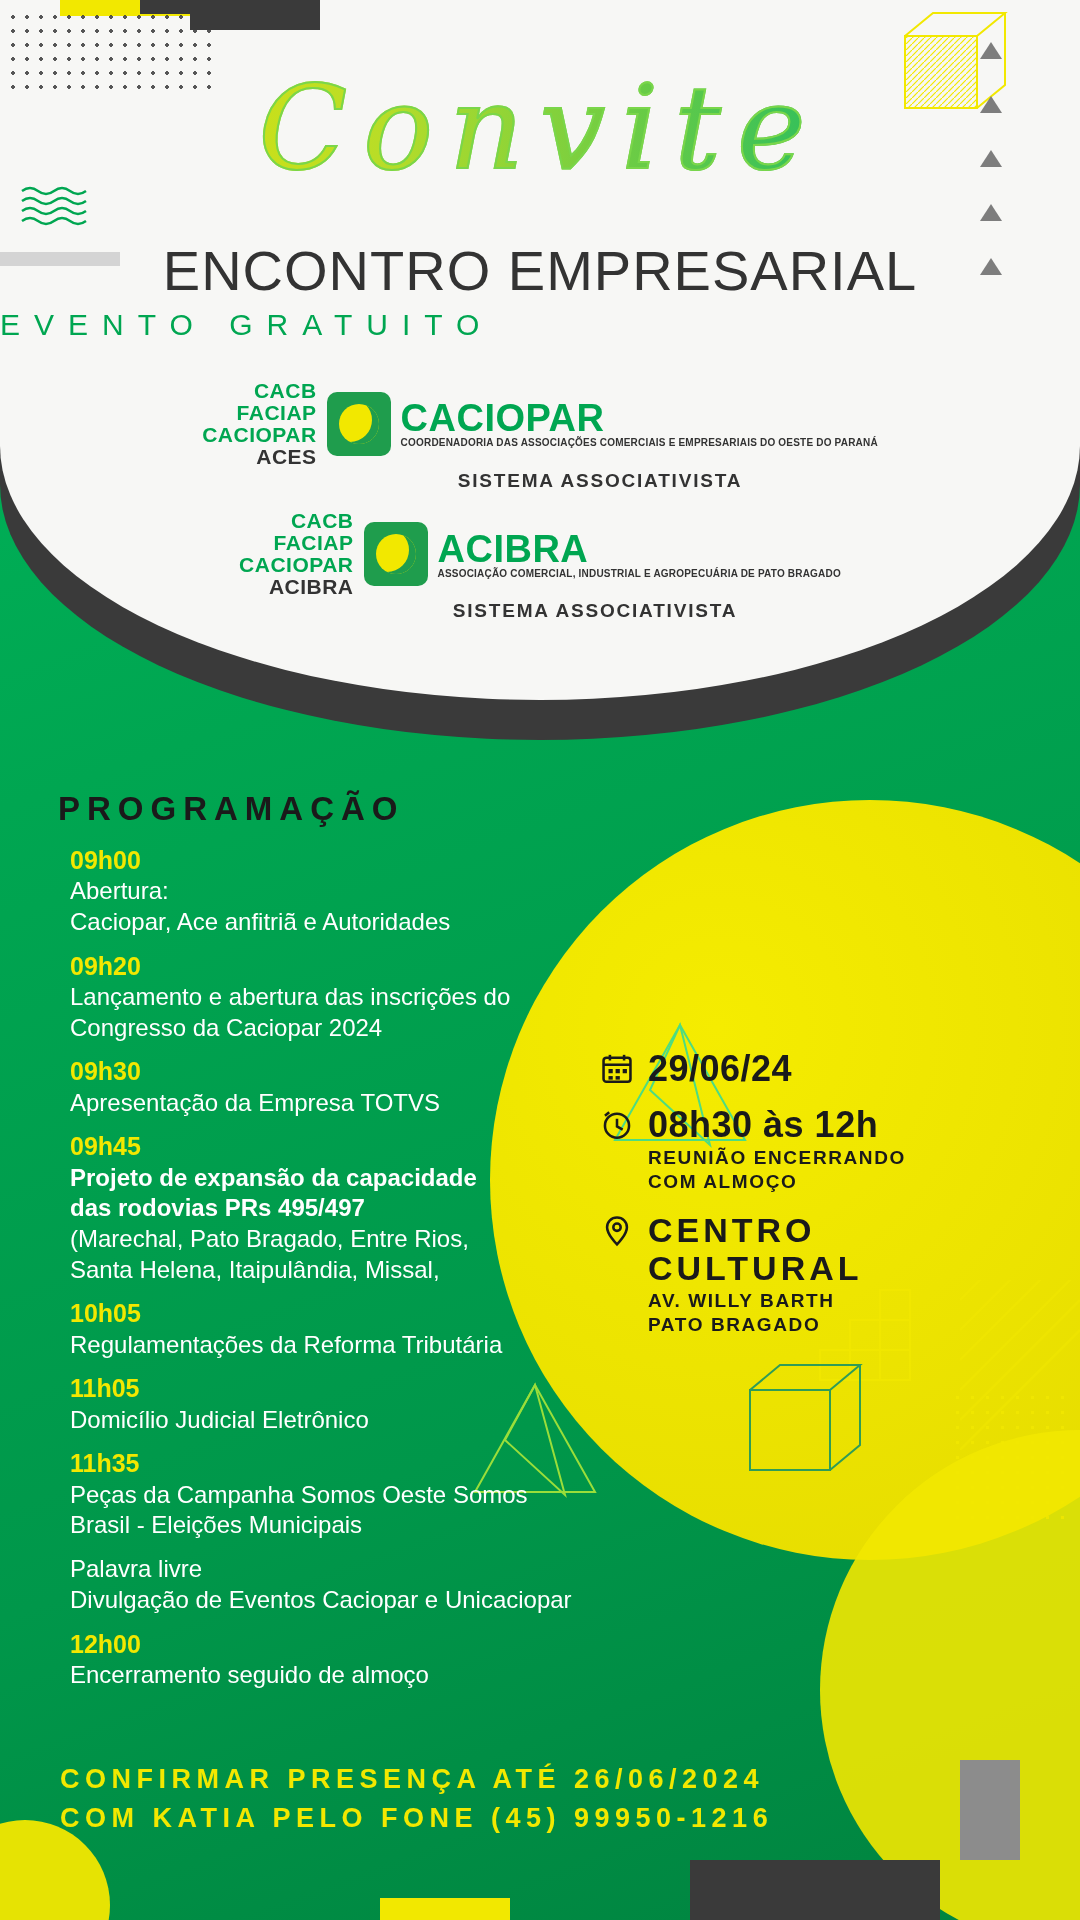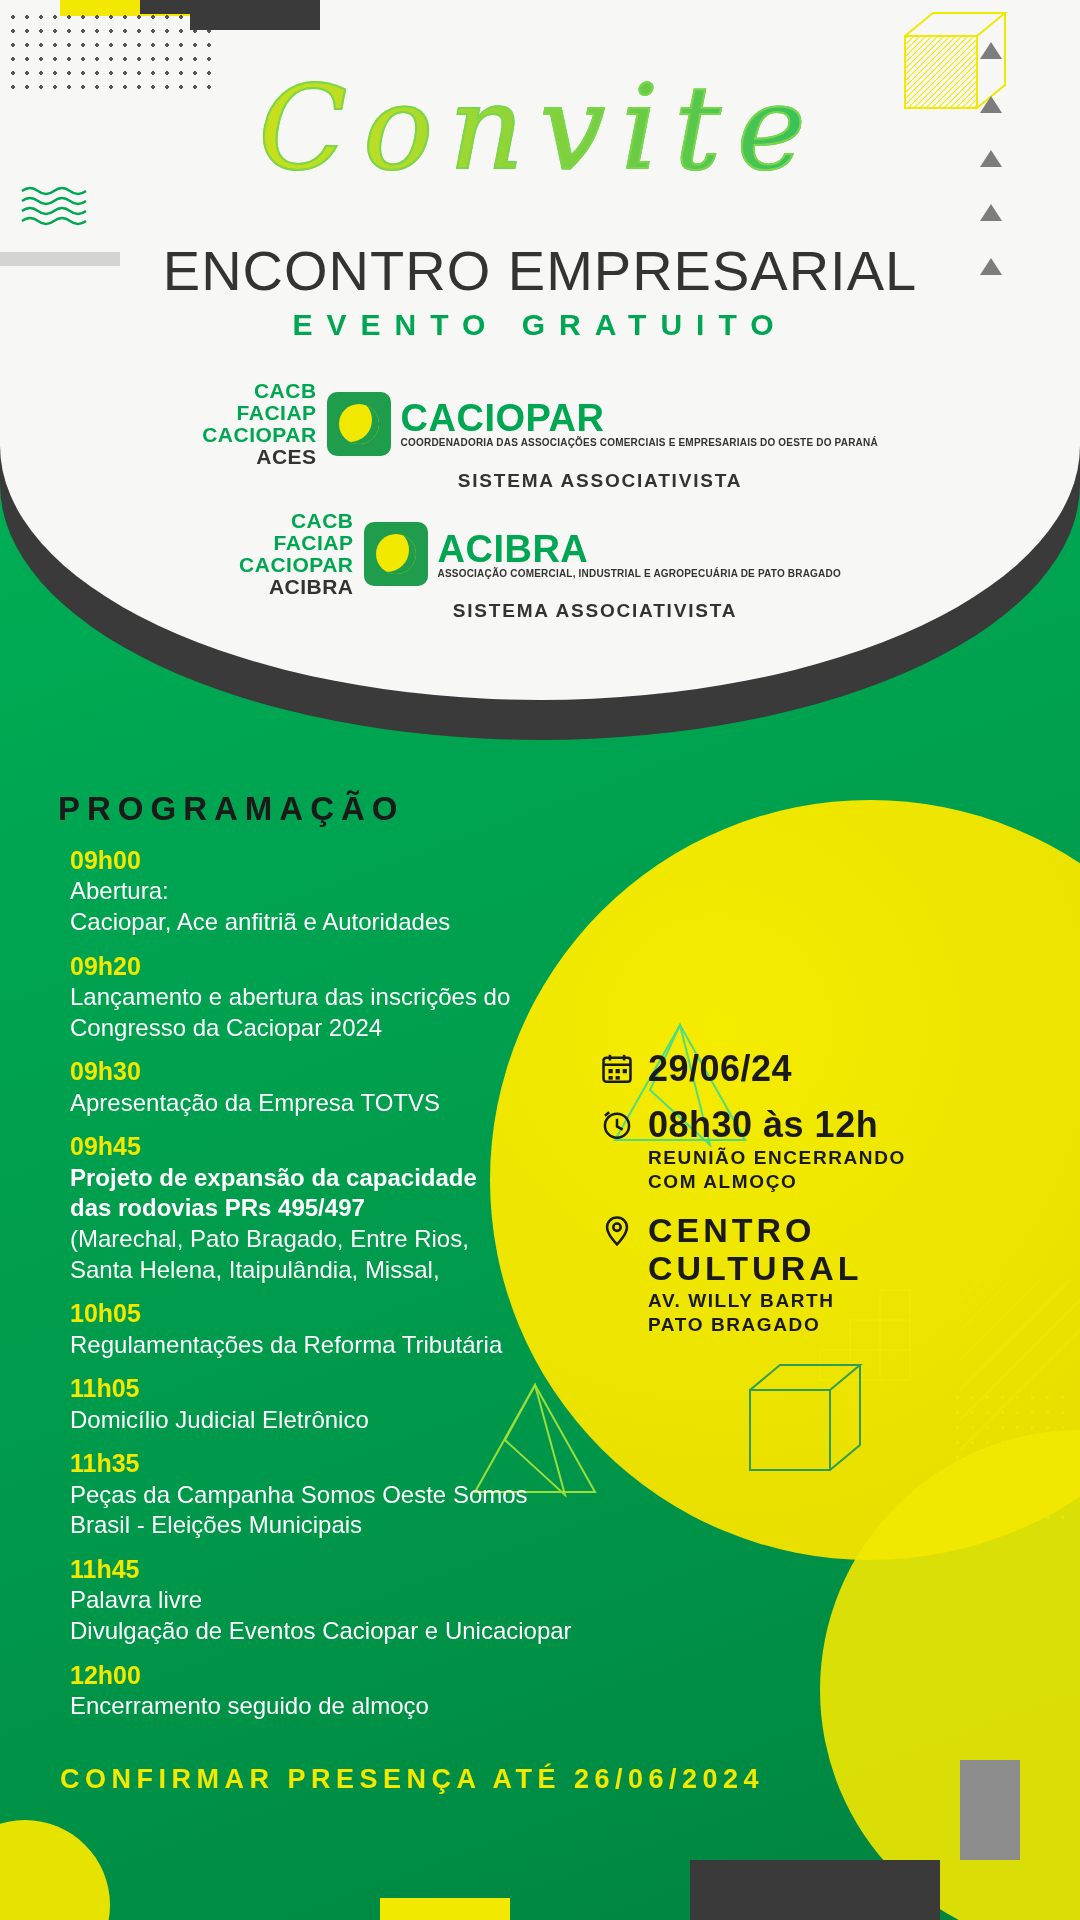--- a/index.html
+++ b/index.html
@@ -75,22 +75,22 @@
     background:linear-gradient(90deg,#e9e600 0%,#b9dd27 35%,#35c05a 75%,#00a651 100%);
     -webkit-background-clip:text;background-clip:text;
     font-weight:400;
   }
 
   .title{
     position:absolute;left:0;top:238px;width:1080px;text-align:center;
     font-size:56px;font-weight:normal;color:#333;letter-spacing:1px;
   }
   .subtitle{
-    position:absolute;left:0;top:308px;width:1080px;text-align:center;
-    font-size:30px;font-weight:bold;color:#00a651;letter-spacing:14px;
+    position:absolute;left:0;top:308px;width:1080px;
+    font-size:30px;font-weight:normal;color:#00a651;letter-spacing:14px;
   }
 
   
   .logos{position:absolute;left:0;top:380px;width:1080px;text-align:center;}
   .logo-row{display:inline-flex;align-items:center;justify-content:center;gap:10px;margin-bottom:8px;}
   .logo-left{
     text-align:right;font-weight:bold;color:#00a651;font-size:21px;line-height:1.05;letter-spacing:.5px;
   }
   .logo-left .last{color:#333;}
   .logo-mark{
@@ -292,21 +292,20 @@
     <div class="item">
       <div class="time">11h05</div>
       <div class="desc">Domicílio Judicial Eletrônico</div>
     </div>
     <div class="item">
       <div class="time">11h35</div>
       <div class="desc">Peças da Campanha Somos Oeste Somos</div>
       <div class="desc">Brasil - Eleições Municipais</div>
     </div>
     <div class="item">
-      <div class="time">11h45</div>
       <div class="desc">Palavra livre</div>
       <div class="desc">Divulgação de Eventos Caciopar e Unicaciopar</div>
     </div>
     <div class="item">
       <div class="time">12h00</div>
       <div class="desc">Encerramento seguido de almoço</div>
     </div>
   </div>
 
 <div class="info">
@@ -359,18 +358,19 @@
       <div class="info-main place" style="white-space:pre-line">CENTRO
 CULTURAL</div>
       <div class="info-sub" style="white-space:pre-line">AV. WILLY BARTH
 PATO BRAGADO</div>
     </div>
   </div>
 </div>
 
 <div class="footer">
   <div>CONFIRMAR PRESENÇA ATÉ 26/06/2024</div>
+  <div>COM KATIA PELO FONE (45) 99950-1216</div>
 </div>
 
 <div class="b-yellow-circle"></div>
 <div class="b-dark-rect"></div>
 <div class="b-yellow-rect"></div>
 <div class="b-gray-rect"></div>
 
 </body></html>

